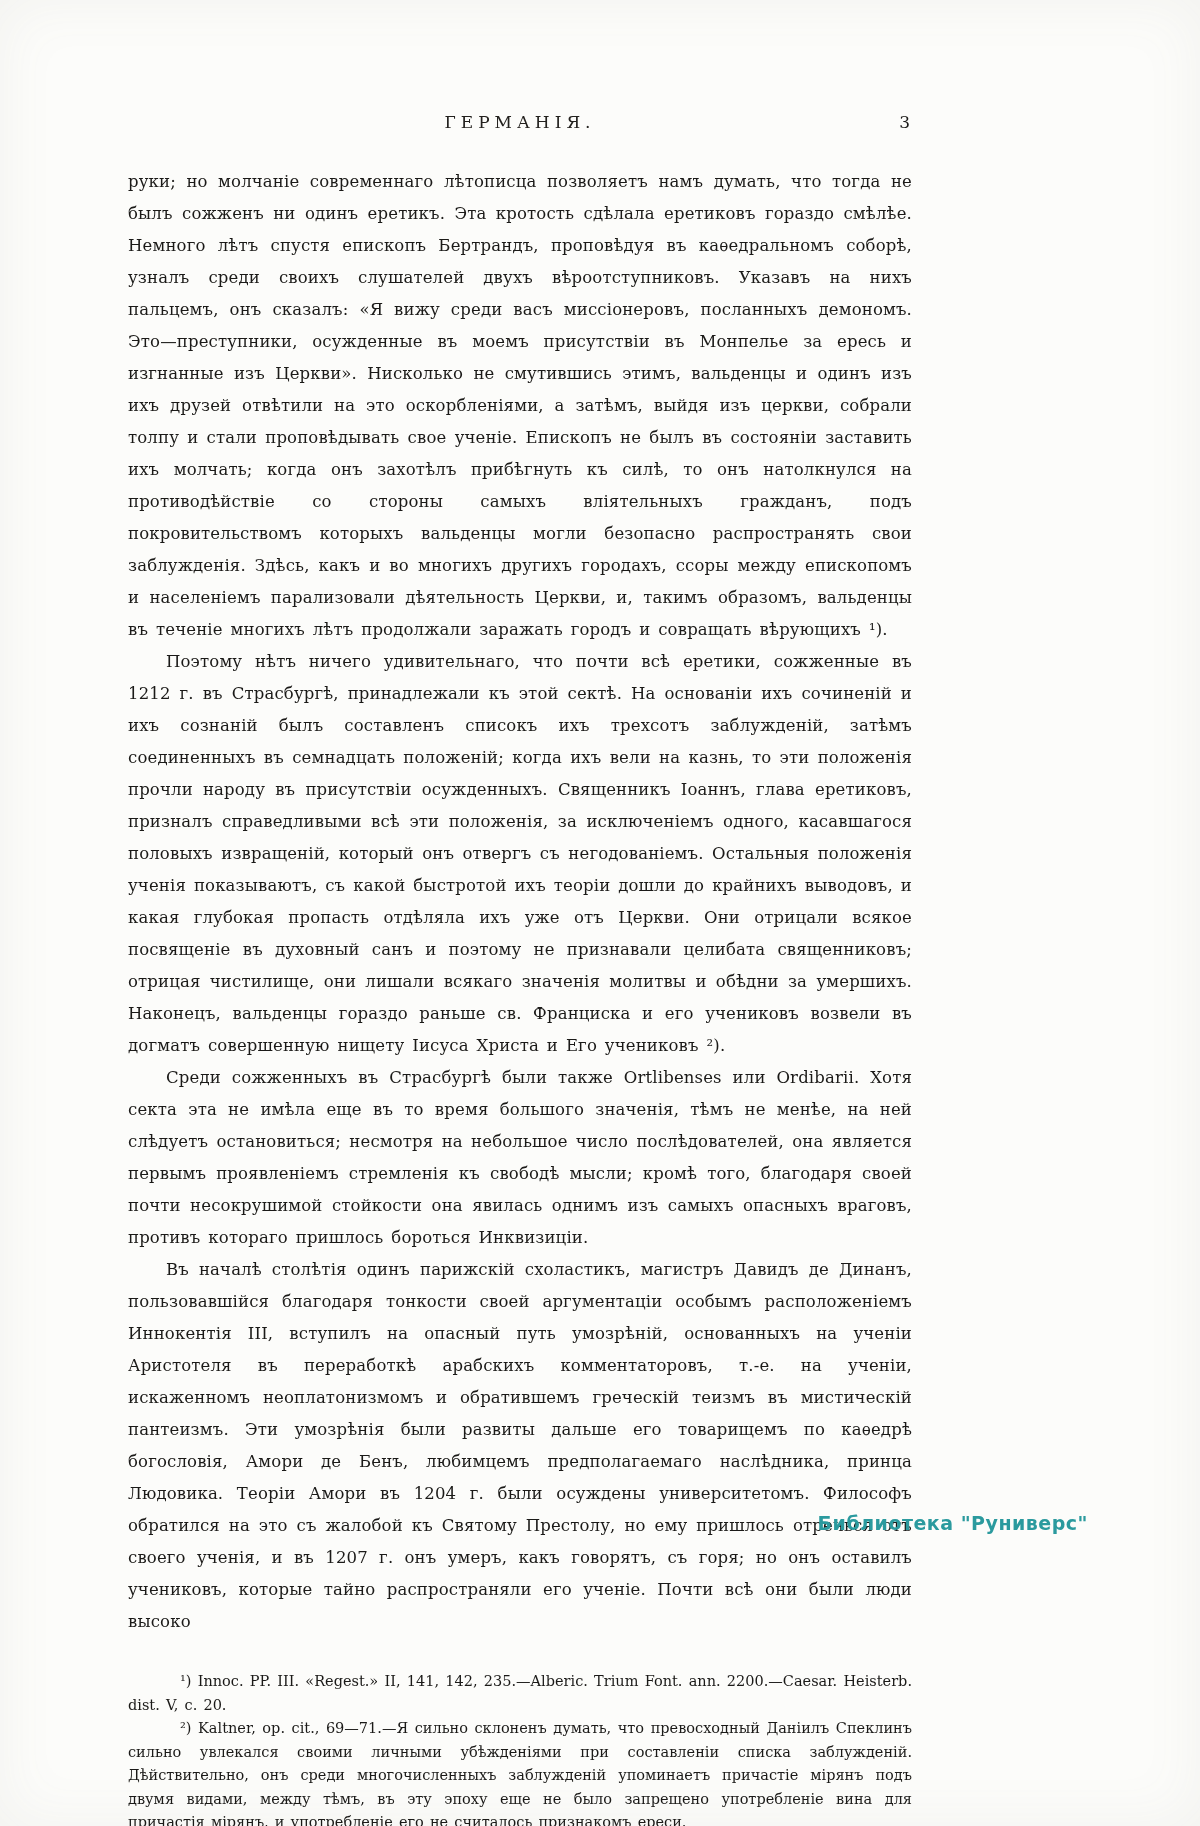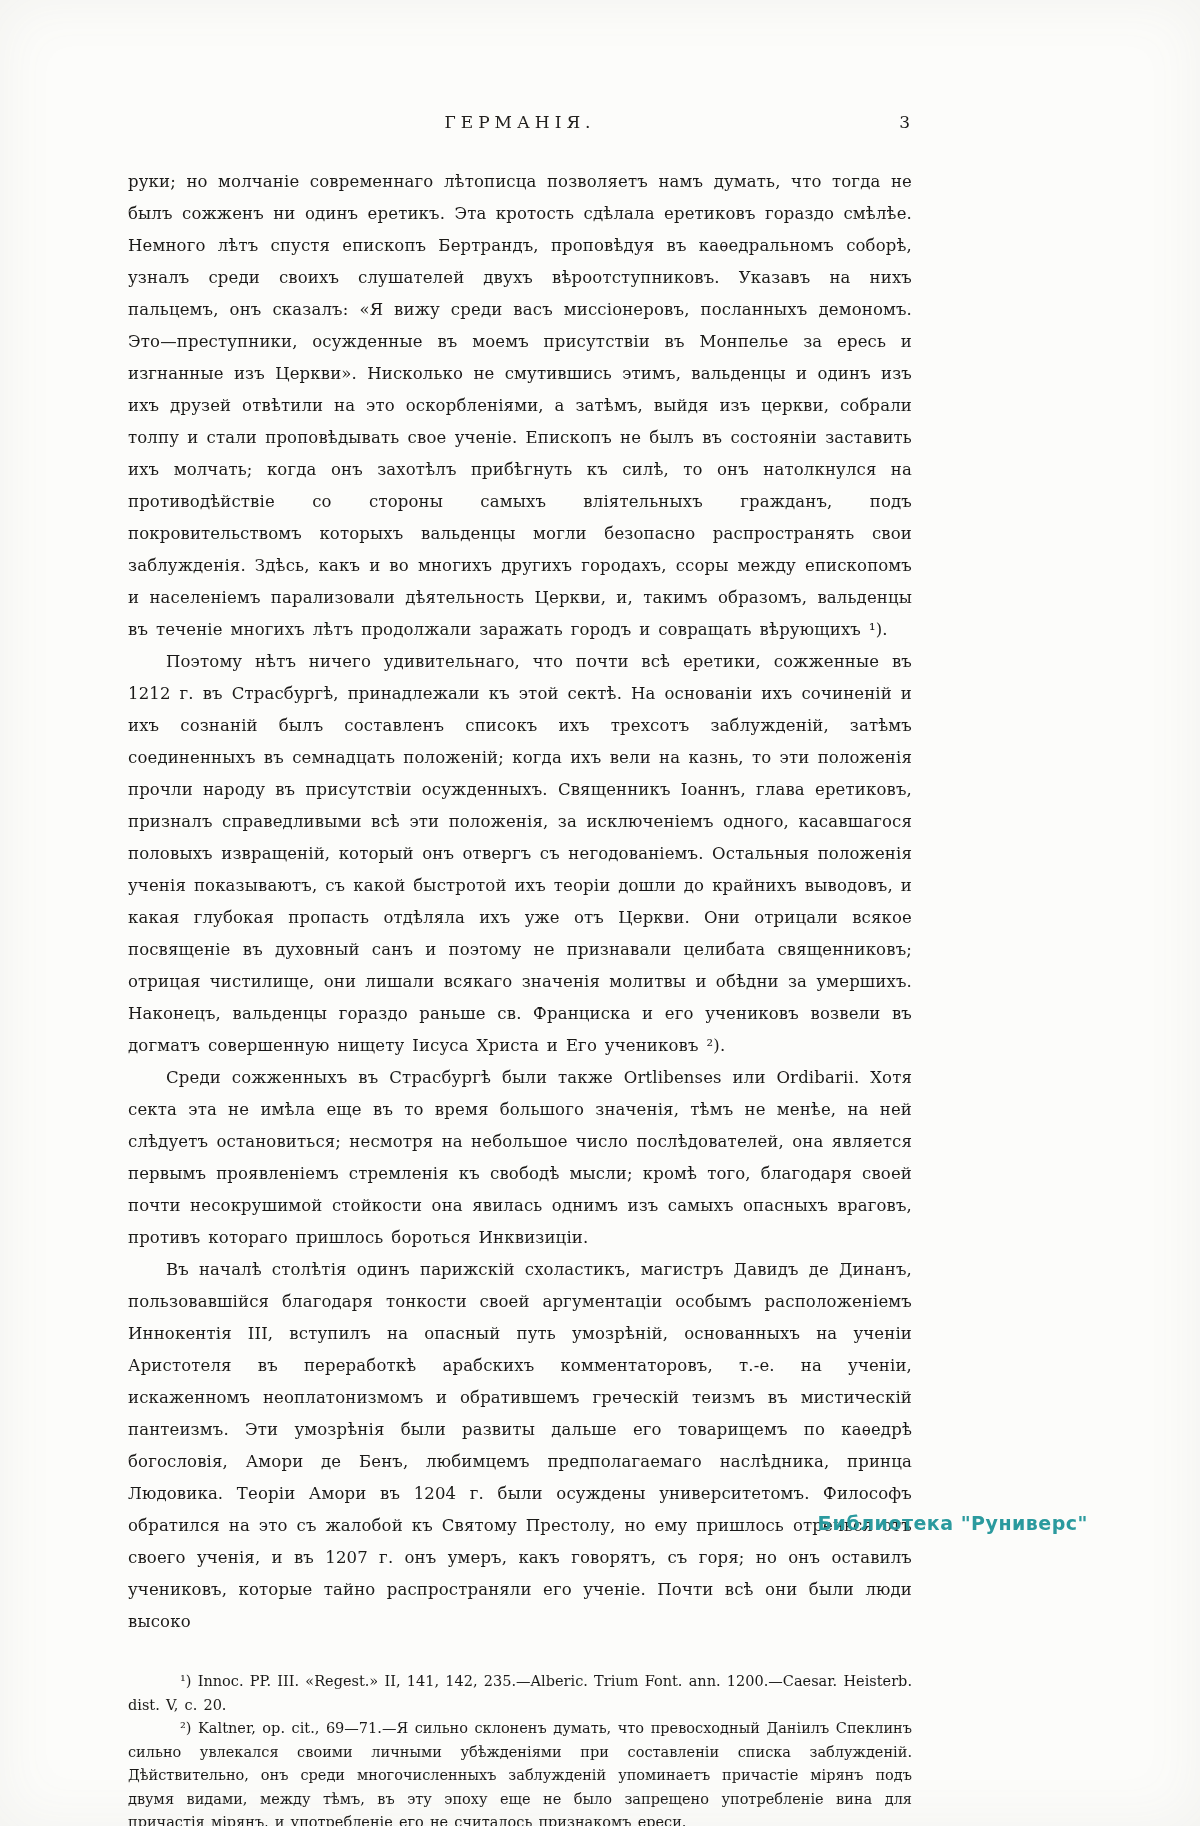--- a/index.html
+++ b/index.html
@@ -95,21 +95,21 @@
     </div>
 
     <div class="body-text">
       <p class="para">руки; но молчаніе современнаго лѣтописца позволяетъ намъ думать, что тогда не былъ сожженъ ни одинъ еретикъ. Эта кротость сдѣлала еретиковъ гораздо смѣлѣе. Немного лѣтъ спустя епископъ Бертрандъ, проповѣдуя въ каѳедральномъ соборѣ, узналъ среди своихъ слушателей двухъ вѣроотступниковъ. Указавъ на нихъ пальцемъ, онъ сказалъ: «Я вижу среди васъ миссіонеровъ, посланныхъ демономъ. Это—преступники, осужденные въ моемъ присутствіи въ Монпелье за ересь и изгнанные изъ Церкви». Нисколько не смутившись этимъ, вальденцы и одинъ изъ ихъ друзей отвѣтили на это оскорбленіями, а затѣмъ, выйдя изъ церкви, собрали толпу и стали проповѣдывать свое ученіе. Епископъ не былъ въ состояніи заставить ихъ молчать; когда онъ захотѣлъ прибѣгнуть къ силѣ, то онъ натолкнулся на противодѣйствіе со стороны самыхъ вліятельныхъ гражданъ, подъ покровительствомъ которыхъ вальденцы могли безопасно распространять свои заблужденія. Здѣсь, какъ и во многихъ другихъ городахъ, ссоры между епископомъ и населеніемъ парализовали дѣятельность Церкви, и, такимъ образомъ, вальденцы въ теченіе многихъ лѣтъ продолжали заражать городъ и совращать вѣрующихъ ¹).</p>
       <p class="para indented">Поэтому нѣтъ ничего удивительнаго, что почти всѣ еретики, сожженные въ 1212 г. въ Страсбургѣ, принадлежали къ этой сектѣ. На основаніи ихъ сочиненій и ихъ сознаній былъ составленъ списокъ ихъ трехсотъ заблужденій, затѣмъ соединенныхъ въ семнадцать положеній; когда ихъ вели на казнь, то эти положенія прочли народу въ присутствіи осужденныхъ. Священникъ Іоаннъ, глава еретиковъ, призналъ справедливыми всѣ эти положенія, за исключеніемъ одного, касавшагося половыхъ извращеній, который онъ отвергъ съ негодованіемъ. Остальныя положенія ученія показываютъ, съ какой быстротой ихъ теоріи дошли до крайнихъ выводовъ, и какая глубокая пропасть отдѣляла ихъ уже отъ Церкви. Они отрицали всякое посвященіе въ духовный санъ и поэтому не признавали целибата священниковъ; отрицая чистилище, они лишали всякаго значенія молитвы и обѣдни за умершихъ. Наконецъ, вальденцы гораздо раньше св. Франциска и его учениковъ возвели въ догматъ совершенную нищету Іисуса Христа и Его учениковъ ²).</p>
       <p class="para indented">Среди сожженныхъ въ Страсбургѣ были также Ortlibenses или Ordibarii. Хотя секта эта не имѣла еще въ то время большого значенія, тѣмъ не менѣе, на ней слѣдуетъ остановиться; несмотря на небольшое число послѣдователей, она является первымъ проявленіемъ стремленія къ свободѣ мысли; кромѣ того, благодаря своей почти несокрушимой стойкости она явилась однимъ изъ самыхъ опасныхъ враговъ, противъ котораго пришлось бороться Инквизиціи.</p>
       <p class="para indented">Въ началѣ столѣтія одинъ парижскій схоластикъ, магистръ Давидъ де Динанъ, пользовавшійся благодаря тонкости своей аргументаціи особымъ расположеніемъ Иннокентія III, вступилъ на опасный путь умозрѣній, основанныхъ на ученіи Аристотеля въ переработкѣ арабскихъ комментаторовъ, т.-е. на ученіи, искаженномъ неоплатонизмомъ и обратившемъ греческій теизмъ въ мистическій пантеизмъ. Эти умозрѣнія были развиты дальше его товарищемъ по каѳедрѣ богословія, Амори де Бенъ, любимцемъ предполагаемаго наслѣдника, принца Людовика. Теоріи Амори въ 1204 г. были осуждены университетомъ. Философъ обратился на это съ жалобой къ Святому Престолу, но ему пришлось отречься отъ своего ученія, и въ 1207 г. онъ умеръ, какъ говорятъ, съ горя; но онъ оставилъ учениковъ, которые тайно распространяли его ученіе. Почти всѣ они были люди высоко</p>
     </div>
 
     <div class="footnotes">
-      <p class="footnote">¹) Innoc. PP. III. «Regest.» II, 141, 142, 235.—Alberic. Trium Font. ann. 1200.—Caesar. Heisterb. dist. V, c. 20.</p>
+      <p class="footnote">¹) Innoc. PP. III. «Regest.» II, 141, 142, 235.—Alberic. Trium Font. ann. 2200.—Caesar. Heisterb. dist. V, c. 20.</p>
       <p class="footnote">²) Kaltner, op. cit., 69—71.—Я сильно склоненъ думать, что превосходный Даніилъ Спеклинъ сильно увлекался своими личными убѣжденіями при составленіи списка заблужденій. Дѣйствительно, онъ среди многочисленныхъ заблужденій упоминаетъ причастіе мірянъ подъ двумя видами, между тѣмъ, въ эту эпоху еще не было запрещено употребленіе вина для причастія мірянъ, и употребленіе его не считалось признакомъ ереси.</p>
     </div>
 
     <div class="signature-line">1*</div>
 
   </div>
 
   <div class="watermark" style="color: rgb(43, 154, 158);">Библиотека "Руниверс"</div>
 
 </div>

